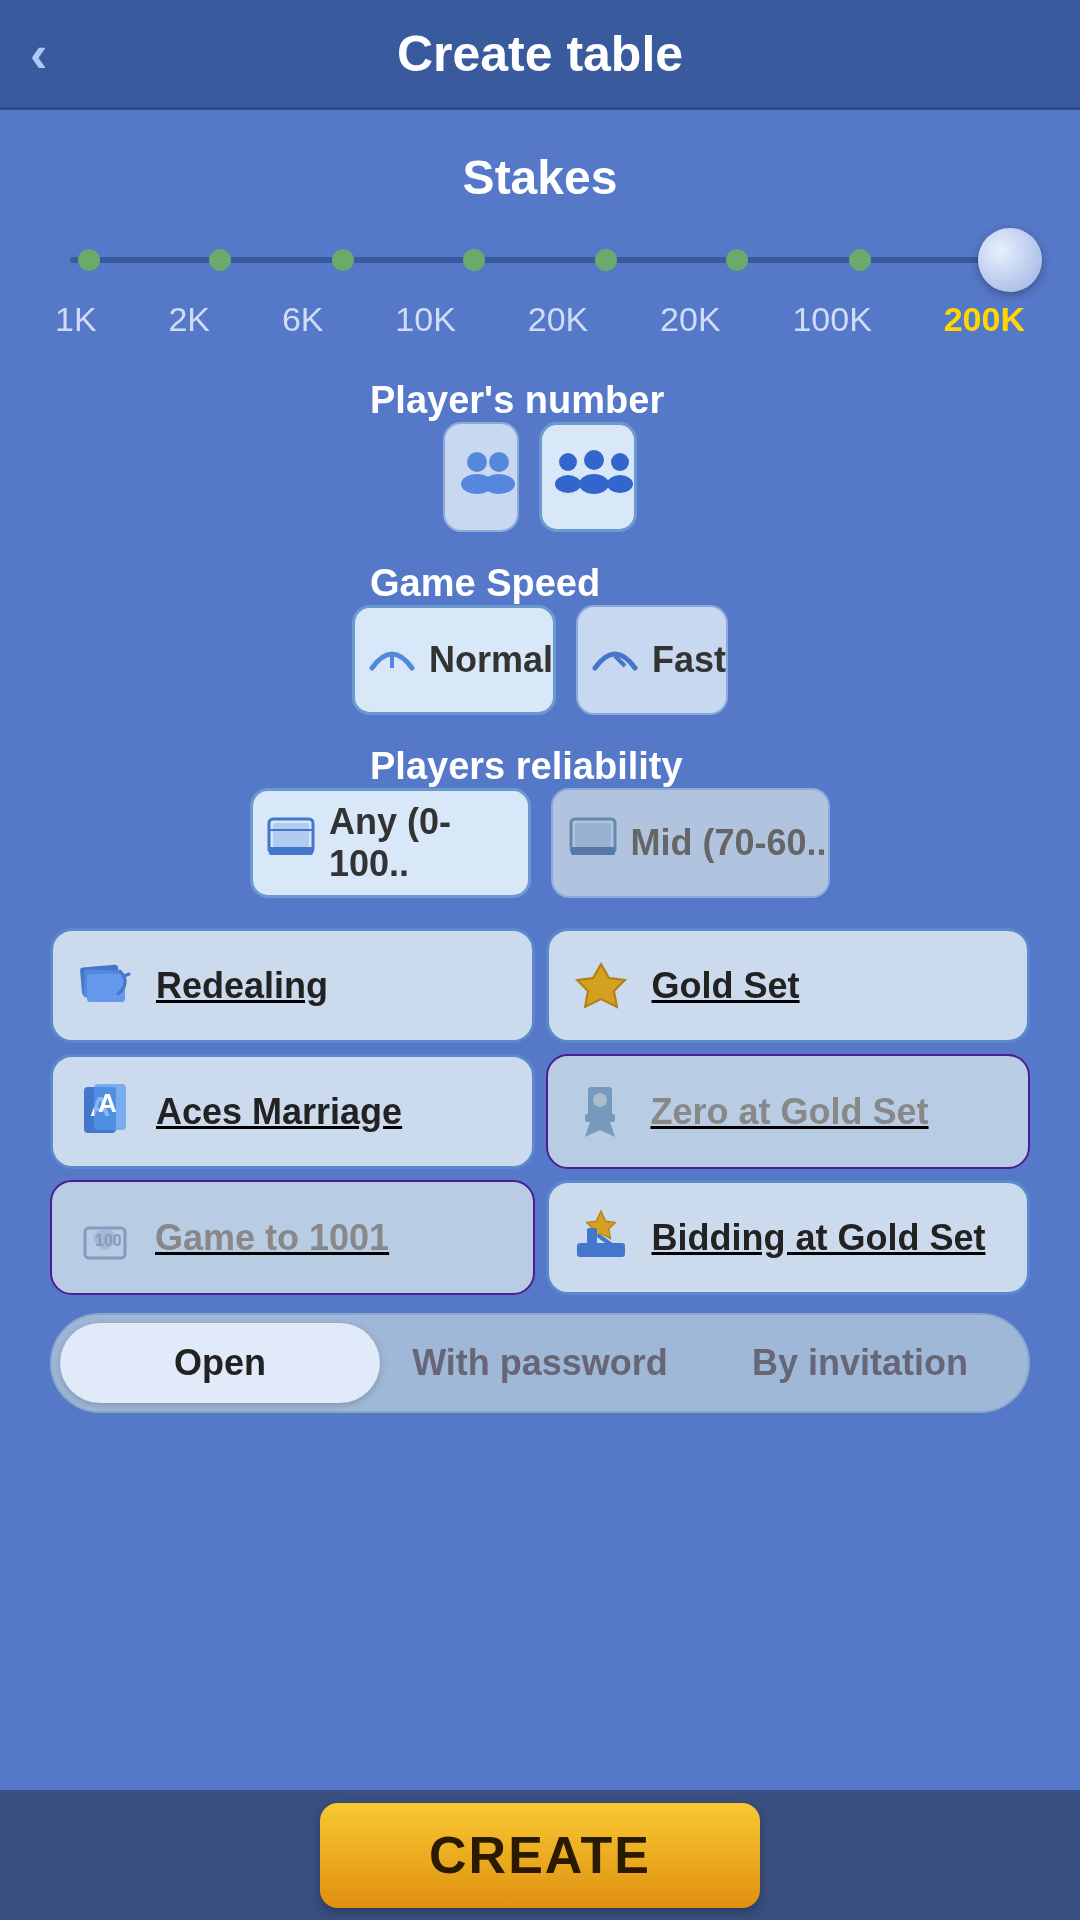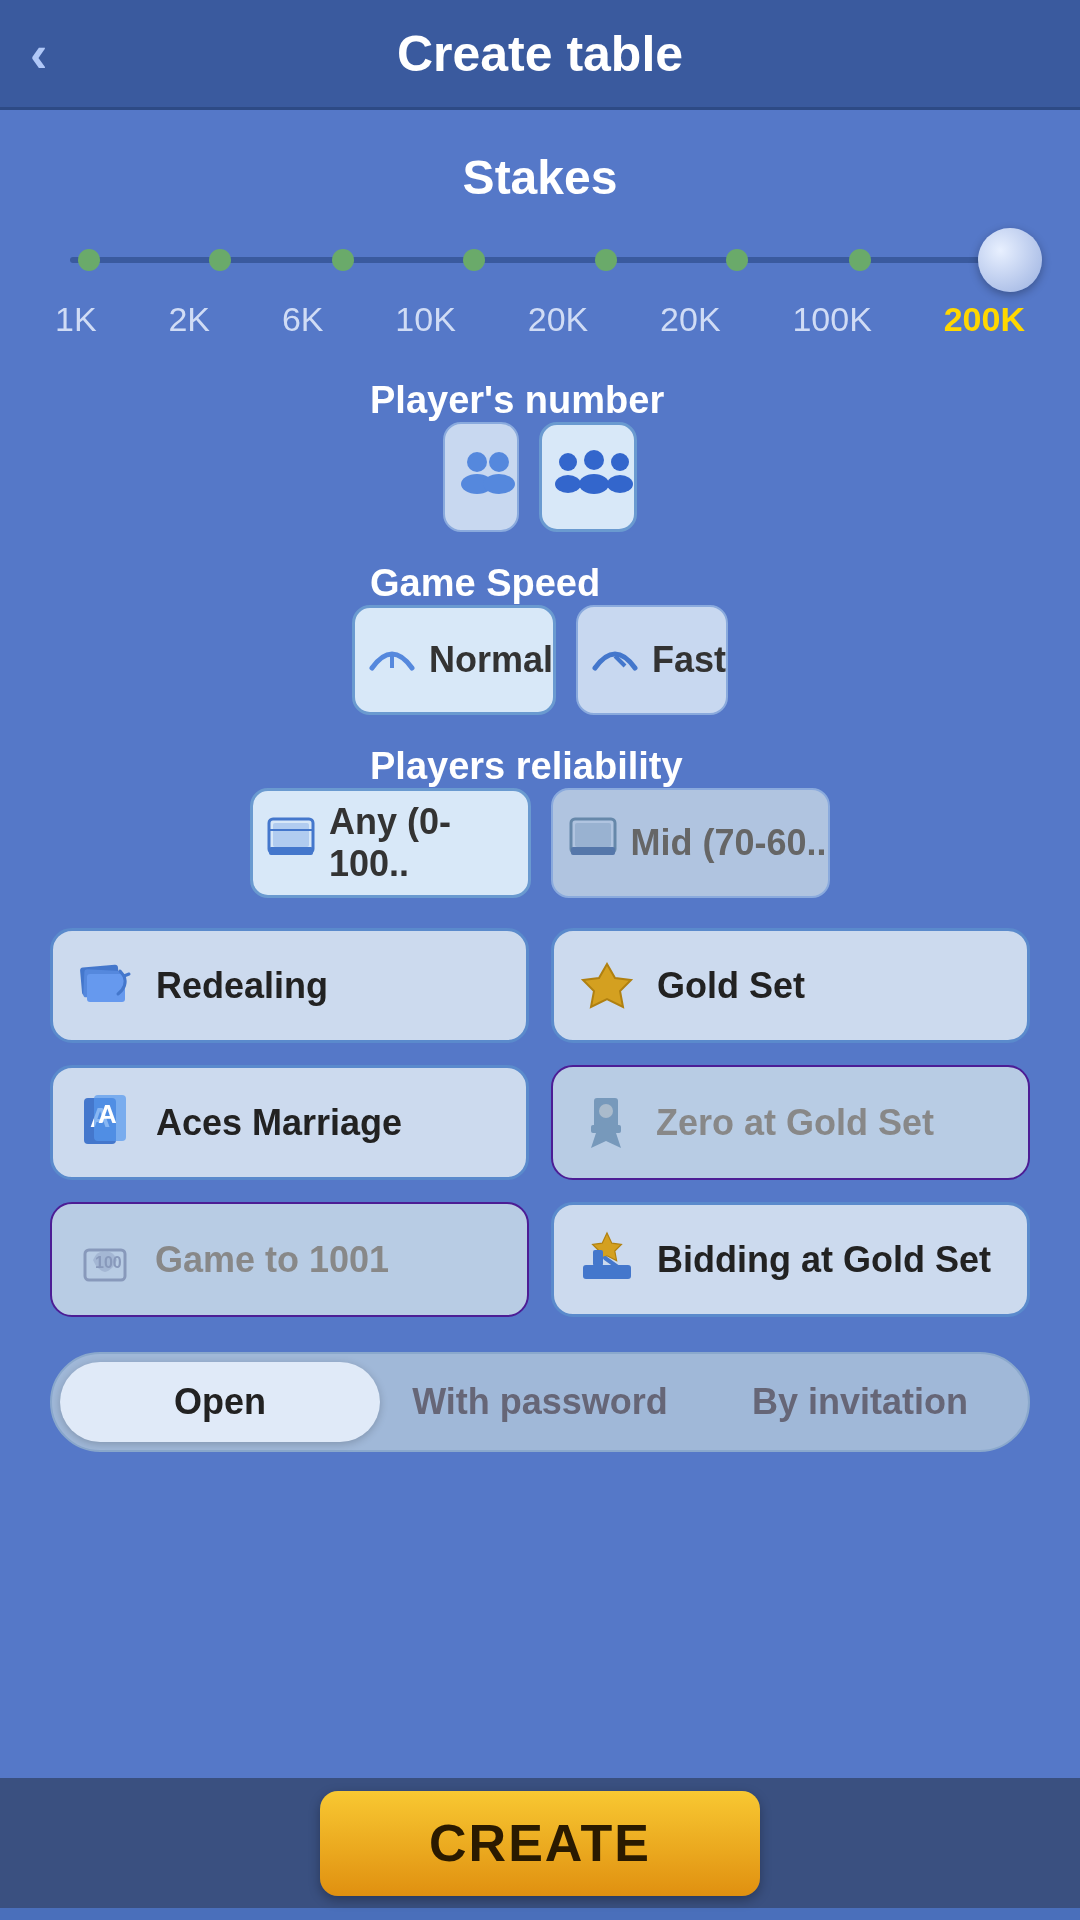--- a/index.html
+++ b/index.html
@@ -164,22 +164,23 @@
     }
     .opt-btn .icon-sm {
       font-size: 36px;
       color: #4a7ac8;
     }
 
     
     .toggle-grid {
       display: grid;
       grid-template-columns: 1fr 1fr;
-      gap: 22px;
-      margin-bottom: 35px;
+      gap: 11px;
+      margin-bottom: 18px;
+      text-decoration: underline;
     }
     .toggle-btn {
       height: 115px;
       border-radius: 22px;
       border: 2px solid #4c1d95;
       background: #c8d8f0;
       display: flex;
       align-items: center;
       justify-content: flex-start;
       padding: 0 20px;
@@ -230,21 +231,21 @@
     }
     .access-btn.active {
       background: #e0eaf8;
       color: #222;
       box-shadow: 0 2px 8px rgba(0,0,0,0.2);
     }
 
     
     .bottom-bar {
       position: absolute;
-      bottom: 12px;
+      bottom: 0;
       left: 0;
       right: 0;
       height: 130px;
       background: #3a5080;
       display: flex;
       align-items: center;
       justify-content: center;
     }
     .create-btn {
       width: 440px;

